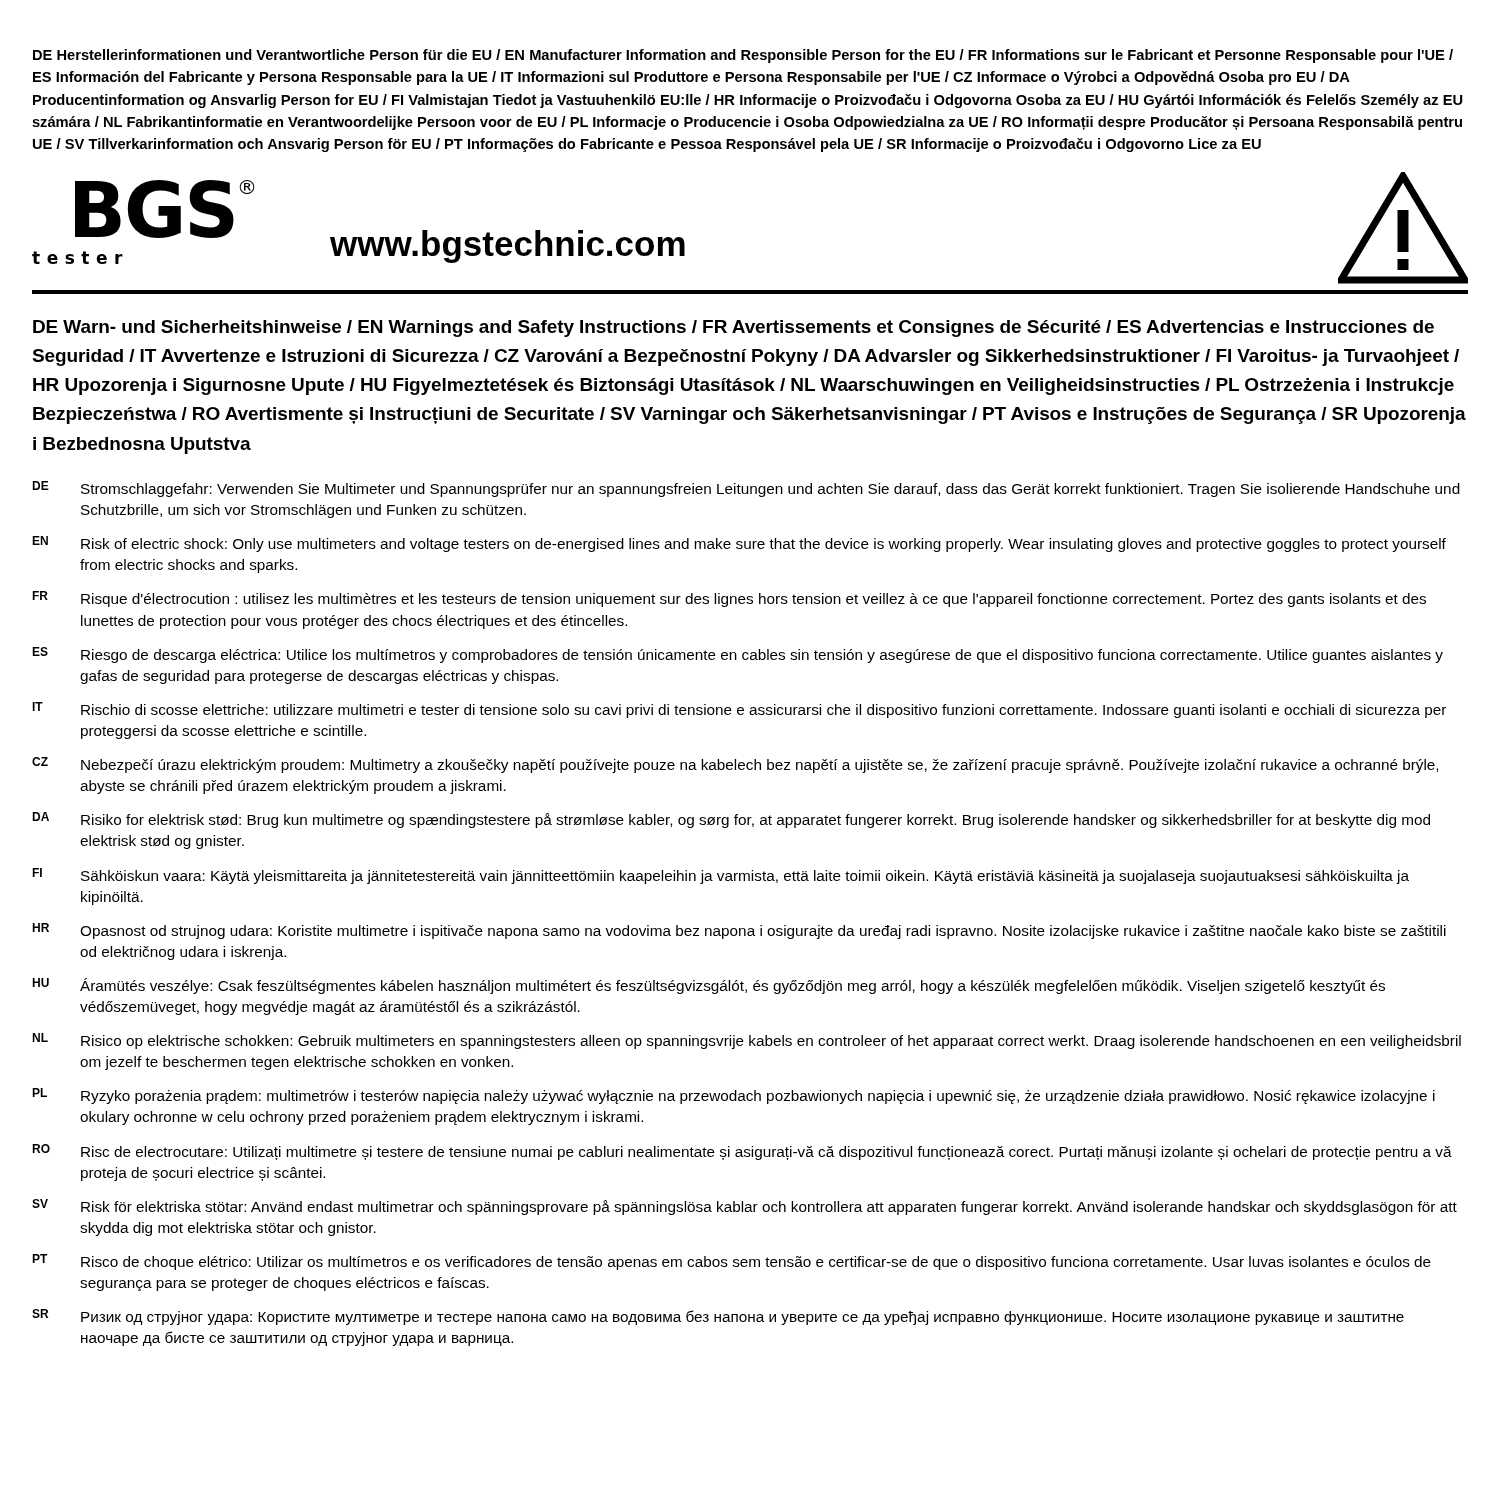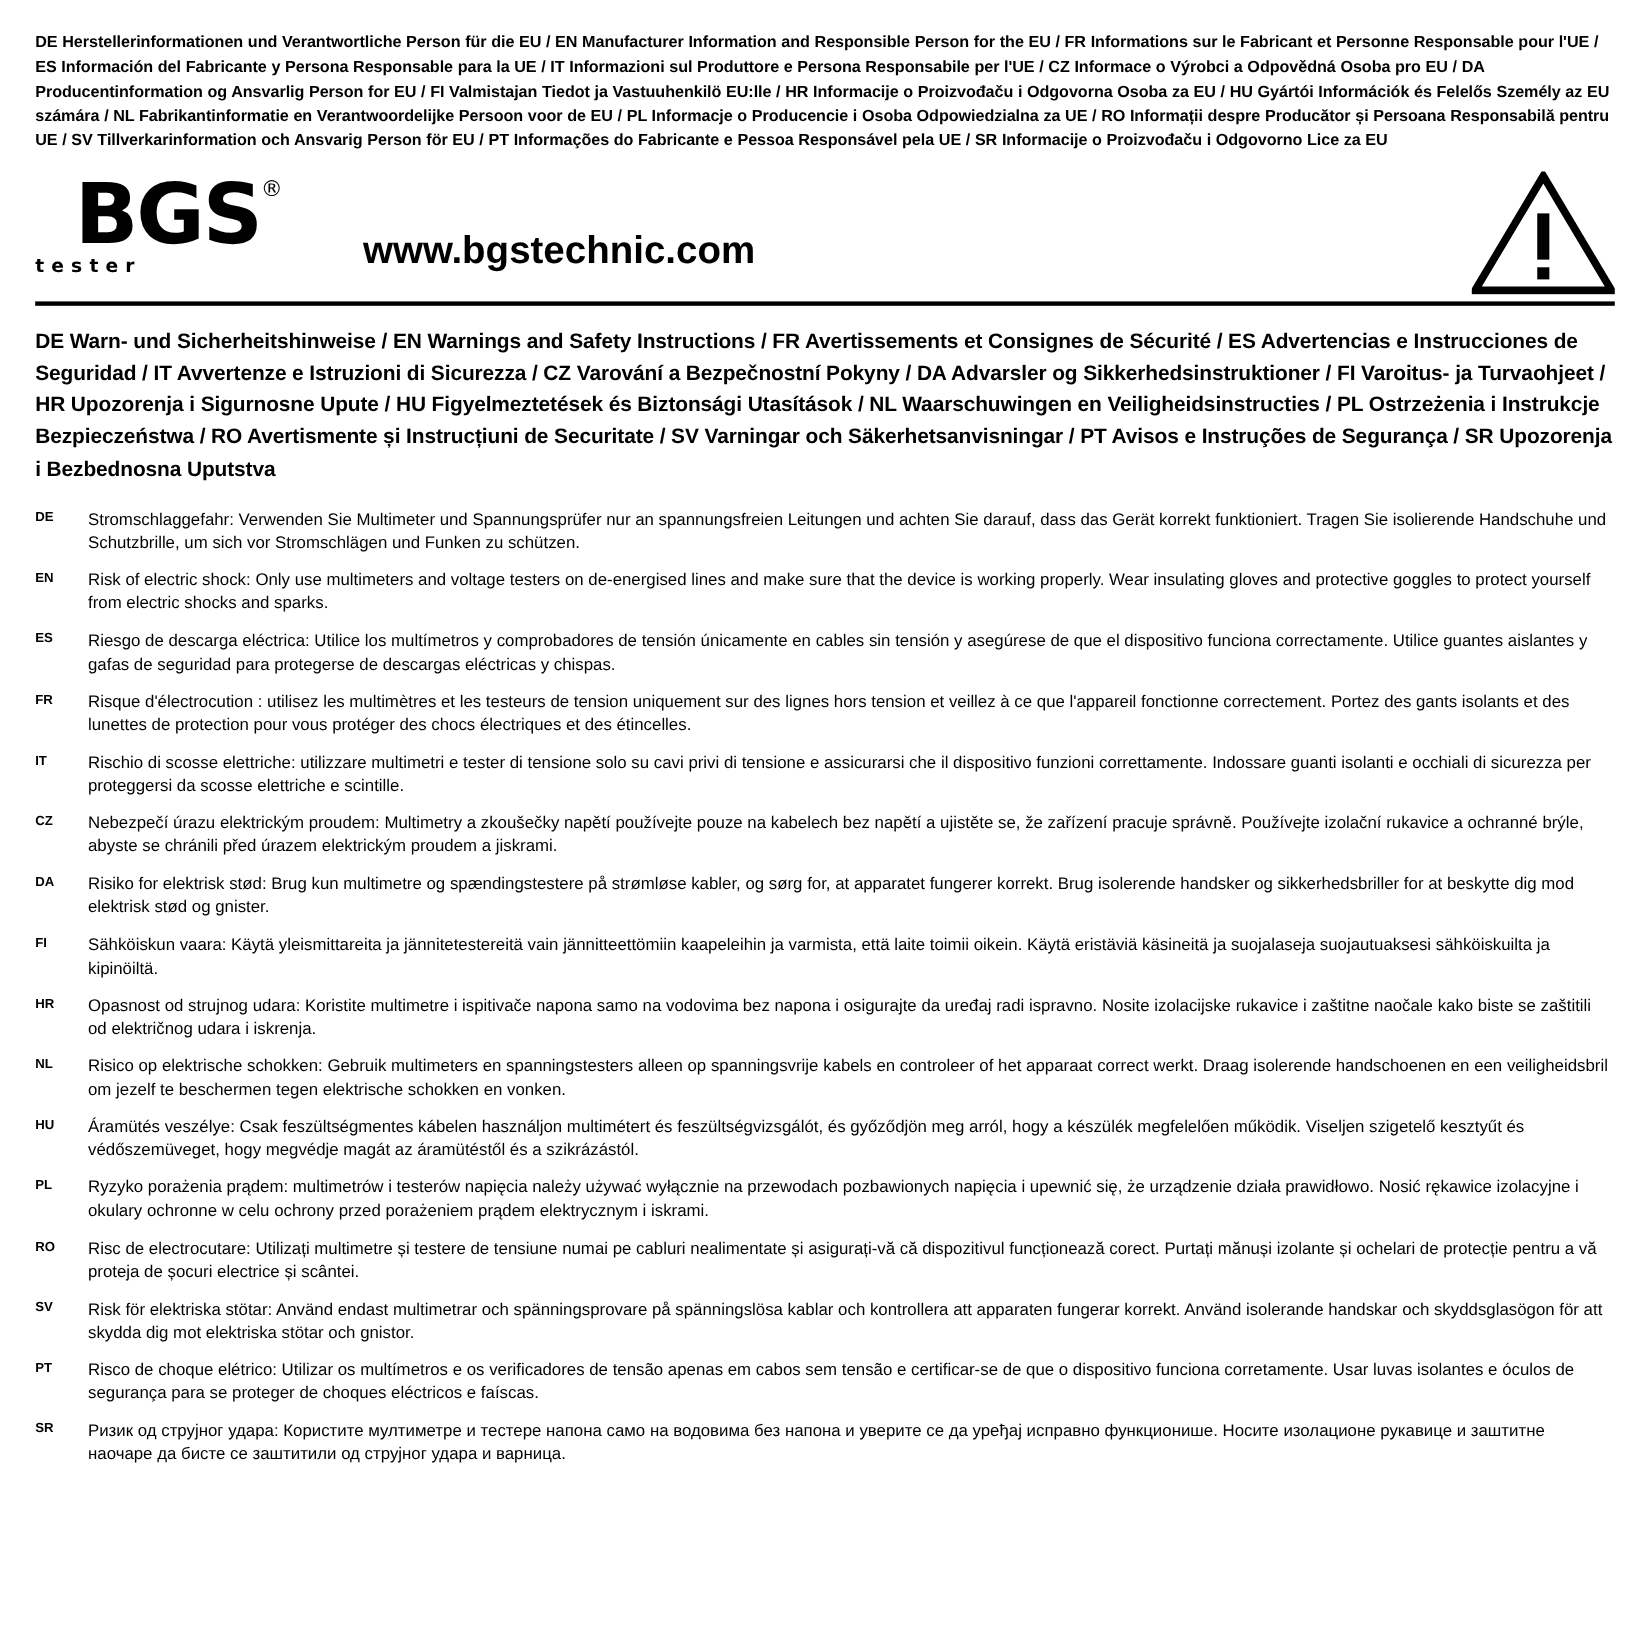--- a/index.html
+++ b/index.html
@@ -17,21 +17,21 @@
   .page {
     position: relative;
     width: 1500px;
     height: 1500px;
     padding: 0;
     box-sizing: border-box;
   }
   .inner {
     position: absolute;
     left: 32px;
-    top: 28px;
+    top: 44px;
     width: 1436px;
   }
 
   
   .header-langs {
     font-size: 14.7px;
     font-weight: bold;
     line-height: 1.52;
     text-align: left;
     letter-spacing: -0.05px;
@@ -184,30 +184,30 @@
         <div class="warn-code">DE</div>
         <div class="warn-text">Stromschlaggefahr: Verwenden Sie Multimeter und Spannungsprüfer nur an spannungsfreien Leitungen und achten Sie darauf, dass das Gerät korrekt funktioniert. Tragen Sie isolierende Handschuhe und Schutzbrille, um sich vor Stromschlägen und Funken zu schützen.</div>
       </div>
 
       <div class="warn-row">
         <div class="warn-code">EN</div>
         <div class="warn-text">Risk of electric shock: Only use multimeters and voltage testers on de-energised lines and make sure that the device is working properly. Wear insulating gloves and protective goggles to protect yourself from electric shocks and sparks.</div>
       </div>
 
       <div class="warn-row">
+        <div class="warn-code">FR</div>
+        <div class="warn-text">Risque d'électrocution : utilisez les multimètres et les testeurs de tension uniquement sur des lignes hors tension et veillez à ce que l'appareil fonctionne correctement. Portez des gants isolants et des lunettes de protection pour vous protéger des chocs électriques et des étincelles.</div>
+      </div>
+
+      <div class="warn-row">
         <div class="warn-code">ES</div>
         <div class="warn-text">Riesgo de descarga eléctrica: Utilice los multímetros y comprobadores de tensión únicamente en cables sin tensión y asegúrese de que el dispositivo funciona correctamente. Utilice guantes aislantes y gafas de seguridad para protegerse de descargas eléctricas y chispas.</div>
       </div>
 
       <div class="warn-row">
-        <div class="warn-code">FR</div>
-        <div class="warn-text">Risque d'électrocution : utilisez les multimètres et les testeurs de tension uniquement sur des lignes hors tension et veillez à ce que l'appareil fonctionne correctement. Portez des gants isolants et des lunettes de protection pour vous protéger des chocs électriques et des étincelles.</div>
-      </div>
-
-      <div class="warn-row">
         <div class="warn-code">IT</div>
         <div class="warn-text">Rischio di scosse elettriche: utilizzare multimetri e tester di tensione solo su cavi privi di tensione e assicurarsi che il dispositivo funzioni correttamente. Indossare guanti isolanti e occhiali di sicurezza per proteggersi da scosse elettriche e scintille.</div>
       </div>
 
       <div class="warn-row">
         <div class="warn-code">CZ</div>
         <div class="warn-text">Nebezpečí úrazu elektrickým proudem: Multimetry a zkoušečky napětí používejte pouze na kabelech bez napětí a ujistěte se, že zařízení pracuje správně. Používejte izolační rukavice a ochranné brýle, abyste se chránili před úrazem elektrickým proudem a jiskrami.</div>
       </div>
 
       <div class="warn-row">
@@ -219,27 +219,27 @@
         <div class="warn-code">FI</div>
         <div class="warn-text">Sähköiskun vaara: Käytä yleismittareita ja jännitetestereitä vain jännitteettömiin kaapeleihin ja varmista, että laite toimii oikein. Käytä eristäviä käsineitä ja suojalaseja suojautuaksesi sähköiskuilta ja kipinöiltä.</div>
       </div>
 
       <div class="warn-row">
         <div class="warn-code">HR</div>
         <div class="warn-text">Opasnost od strujnog udara: Koristite multimetre i ispitivače napona samo na vodovima bez napona i osigurajte da uređaj radi ispravno. Nosite izolacijske rukavice i zaštitne naočale kako biste se zaštitili od električnog udara i iskrenja.</div>
       </div>
 
       <div class="warn-row">
+        <div class="warn-code">HU</div>
+        <div class="warn-text">Áramütés veszélye: Csak feszültségmentes kábelen használjon multimétert és feszültségvizsgálót, és győződjön meg arról, hogy a készülék megfelelően működik. Viseljen szigetelő kesztyűt és védőszemüveget, hogy megvédje magát az áramütéstől és a szikrázástól.</div>
+      </div>
+
+      <div class="warn-row">
         <div class="warn-code">NL</div>
         <div class="warn-text">Risico op elektrische schokken: Gebruik multimeters en spanningstesters alleen op spanningsvrije kabels en controleer of het apparaat correct werkt. Draag isolerende handschoenen en een veiligheidsbril om jezelf te beschermen tegen elektrische schokken en vonken.</div>
-      </div>
-
-      <div class="warn-row">
-        <div class="warn-code">HU</div>
-        <div class="warn-text">Áramütés veszélye: Csak feszültségmentes kábelen használjon multimétert és feszültségvizsgálót, és győződjön meg arról, hogy a készülék megfelelően működik. Viseljen szigetelő kesztyűt és védőszemüveget, hogy megvédje magát az áramütéstől és a szikrázástól.</div>
       </div>
 
       <div class="warn-row">
         <div class="warn-code">PL</div>
         <div class="warn-text">Ryzyko porażenia prądem: multimetrów i testerów napięcia należy używać wyłącznie na przewodach pozbawionych napięcia i upewnić się, że urządzenie działa prawidłowo. Nosić rękawice izolacyjne i okulary ochronne w celu ochrony przed porażeniem prądem elektrycznym i iskrami.</div>
       </div>
 
       <div class="warn-row">
         <div class="warn-code">RO</div>
         <div class="warn-text">Risc de electrocutare: Utilizați multimetre și testere de tensiune numai pe cabluri nealimentate și asigurați-vă că dispozitivul funcționează corect. Purtați mănuși izolante și ochelari de protecție pentru a vă proteja de șocuri electrice și scântei.</div>

